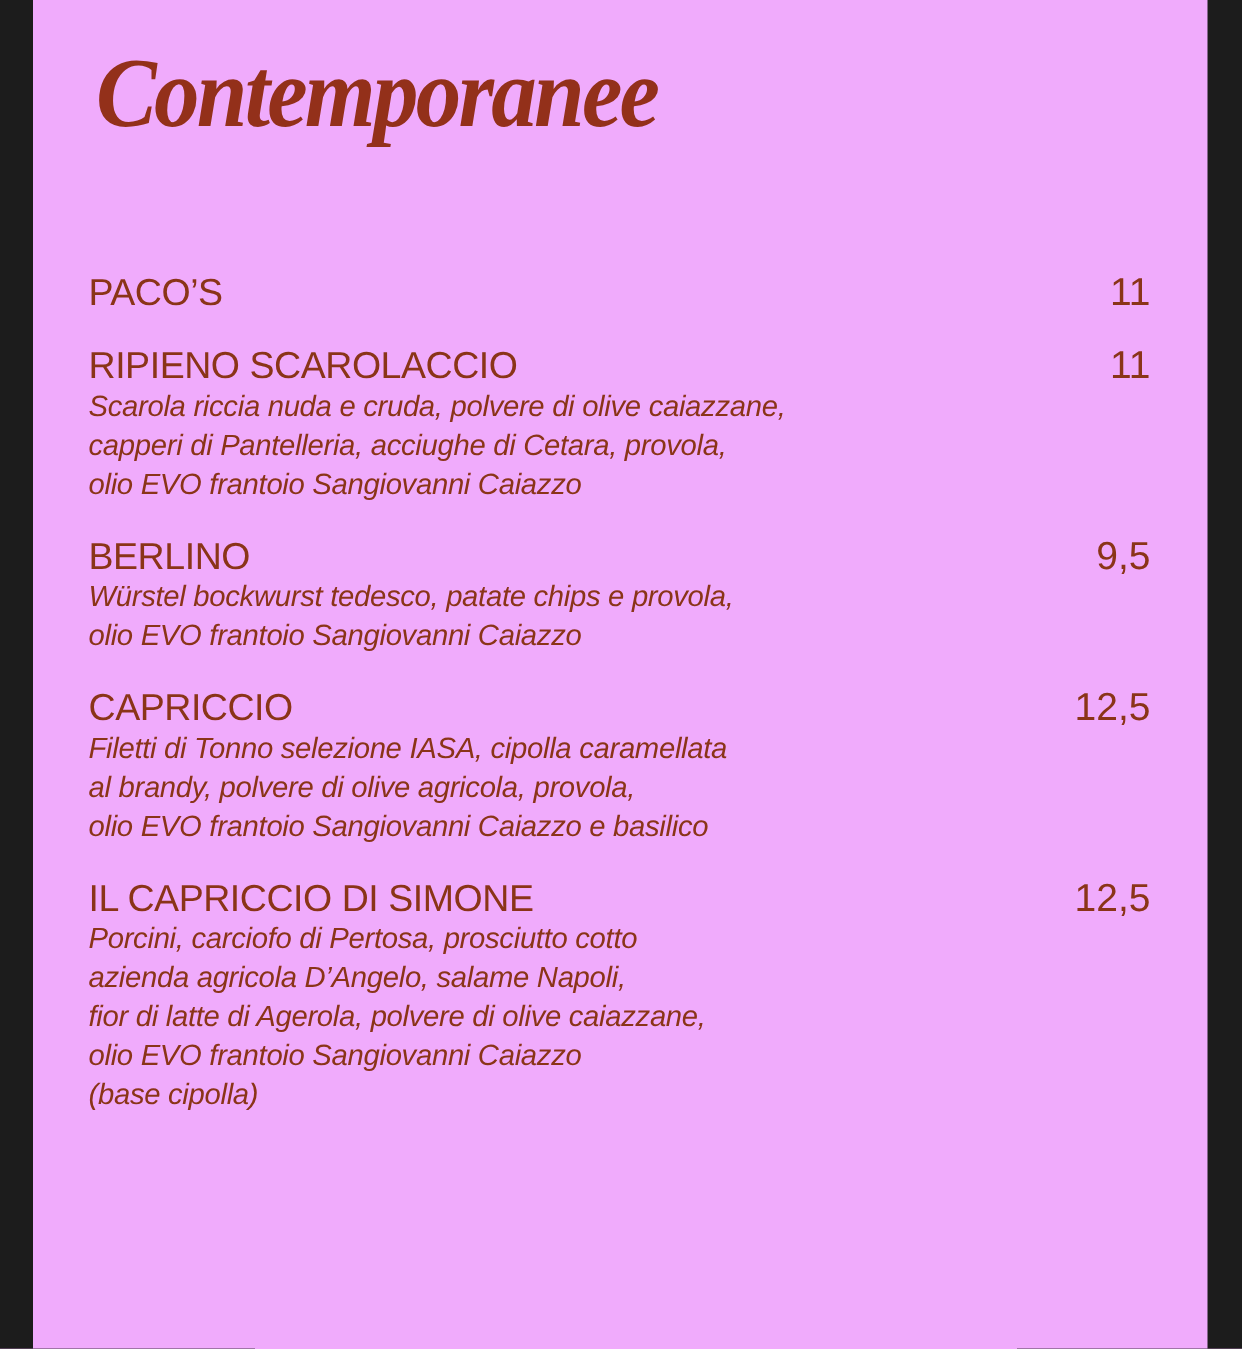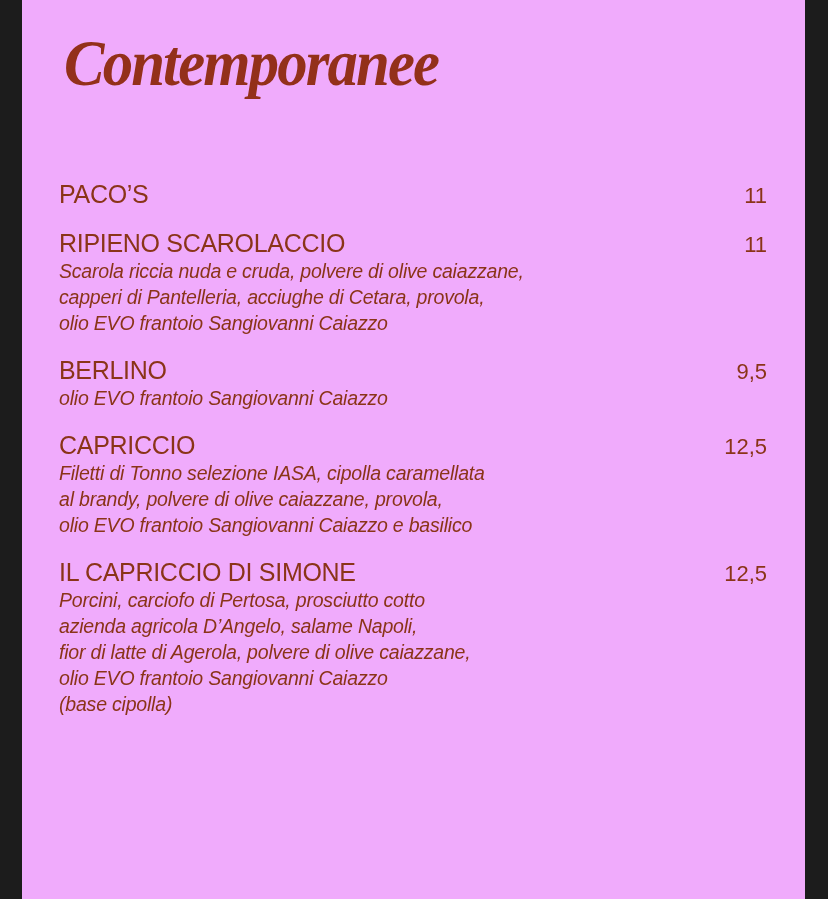--- a/index.html
+++ b/index.html
@@ -50,21 +50,21 @@
     }
     .item-name {
       font-family: "Liberation Sans", "DejaVu Sans", sans-serif;
       font-size: 25px;
       color: #8a3418;
       letter-spacing: -0.3px;
       line-height: 30px;
     }
     .item-price {
       font-family: "Liberation Sans", "DejaVu Sans", sans-serif;
-      font-size: 22px;
+      font-size: 26px;
       color: #8a3418;
       line-height: 30px;
     }
     .item-desc {
       font-family: "Liberation Sans", "DejaVu Sans", sans-serif;
       font-style: italic;
       font-size: 19.5px;
       color: #8a3418;
       line-height: 26px;
       letter-spacing: -0.2px;
@@ -97,32 +97,33 @@
         <span class="desc-line">olio EVO frantoio Sangiovanni Caiazzo</span>
       </div>
     </div>
 
     <div class="item">
       <div class="item-head">
         <span class="item-name">BERLINO</span>
         <span class="item-price">9,5</span>
       </div>
       <div class="item-desc">
+        <span class="desc-line">Würstel bockwurst tedesco, patate chips e provola,</span>
         <span class="desc-line">olio EVO frantoio Sangiovanni Caiazzo</span>
       </div>
     </div>
 
     <div class="item">
       <div class="item-head">
         <span class="item-name">CAPRICCIO</span>
         <span class="item-price">12,5</span>
       </div>
       <div class="item-desc">
         <span class="desc-line">Filetti di Tonno selezione IASA, cipolla caramellata</span>
-        <span class="desc-line">al brandy, polvere di olive caiazzane, provola,</span>
+        <span class="desc-line">al brandy, polvere di olive agricola, provola,</span>
         <span class="desc-line">olio EVO frantoio Sangiovanni Caiazzo e basilico</span>
       </div>
     </div>
 
     <div class="item">
       <div class="item-head">
         <span class="item-name">IL CAPRICCIO DI SIMONE</span>
         <span class="item-price">12,5</span>
       </div>
       <div class="item-desc">

